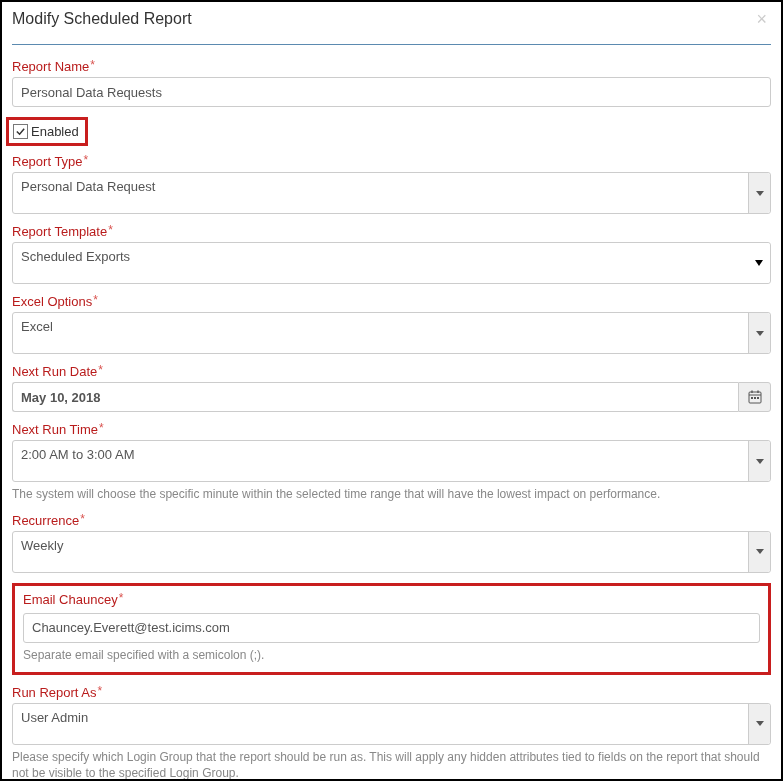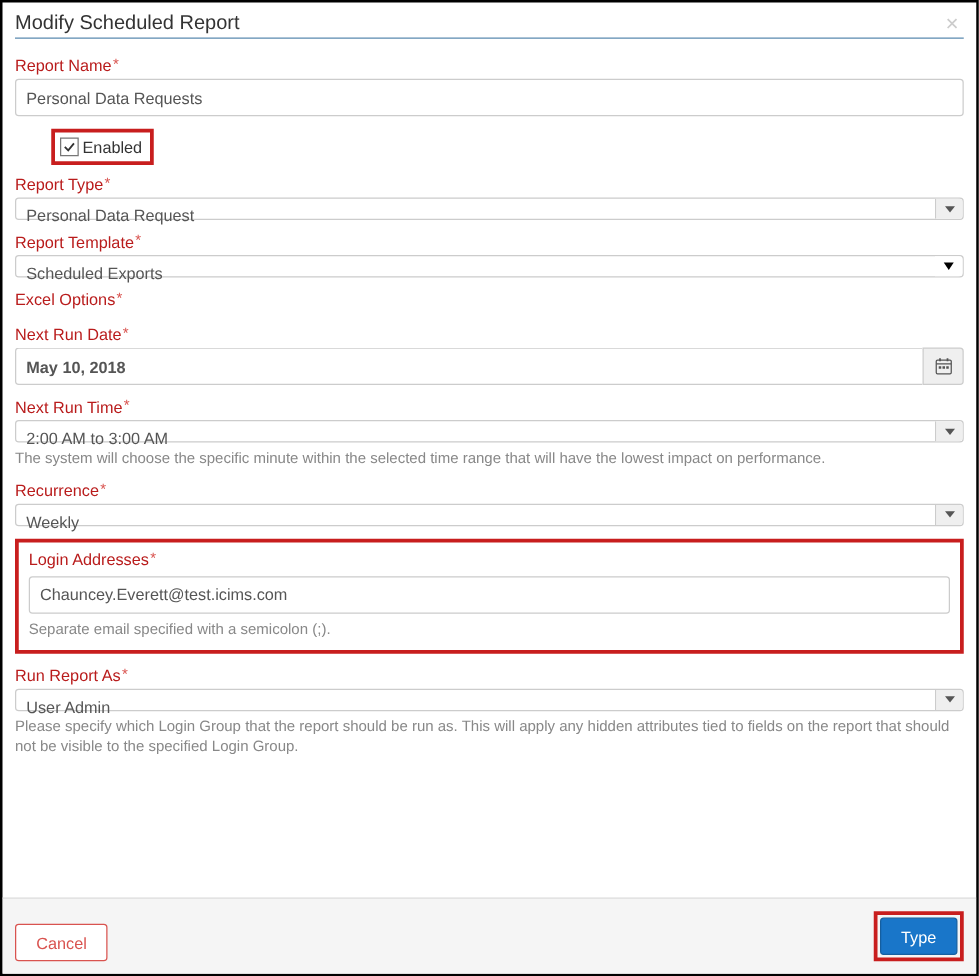--- a/index.html
+++ b/index.html
@@ -18,21 +18,21 @@
     padding: 8px 10px 0 10px;
     height: 100%;
     display: flex;
     flex-direction: column;
   }
   .header {
     display: flex;
     align-items: center;
     justify-content: space-between;
     border-bottom: 1px solid #5b8ab0;
-    padding-bottom: 2px;
+    padding-bottom: 16px;
     margin-bottom: 14px;
   }
   .header-title {
     font-size: 16px;
     color: #333;
   }
   .close-x {
     color: #ccc;
     font-size: 18px;
     line-height: 1;
@@ -90,21 +90,21 @@
     width: 100%;
   }
   .select-display {
     width: 100%;
     padding: 6px 32px 6px 8px;
     font-size: 13px;
     color: #555;
     background: #fff;
     border: 1px solid #ccc;
     border-radius: 3px;
-    height: 18px;
+    height: 42px;
     line-height: 16px;
   }
   .select-arrow-btn {
     position: absolute;
     right: 1px;
     top: 1px;
     bottom: 1px;
     width: 22px;
     background: #efefef;
     border-left: 1px solid #ccc;
@@ -148,21 +148,20 @@
   .help-text {
     font-size: 12px;
     color: #888;
     margin-top: 4px;
     line-height: 1.4;
   }
   .highlight-box {
     border: 3px solid #c81e1e;
     padding: 2px;
     display: inline-block;
-    margin-left: 35px;
   }
   .highlight-section {
     border: 3px solid #c81e1e;
     padding: 6px 8px 8px 8px;
     margin-bottom: 10px;
   }
   .footer {
     border-top: 1px solid #ddd;
     background: #f5f5f5;
     padding: 10px 10px;
@@ -239,20 +238,26 @@
       <div class="select-wrap">
         <div class="select-display">Scheduled Exports</div>
         <div class="select-arrow-btn" style="background:#fff;border-left:none;">
             <span class="small-caret"></span>
           </div>
       </div>
     </div>
 
     <div class="field-block">
       <span class="field-label">Excel Options</span><span class="req">*</span>
+      <div class="select-wrap">
+        <div class="select-display">Excel</div>
+        <div class="select-arrow-btn">
+            <span class="caret-down"></span>
+          </div>
+      </div>
     </div>
 
     <div class="field-block">
       <span class="field-label">Next Run Date</span><span class="req">*</span>
       <div class="date-wrap">
         <input class="text-input" type="text" value="May 10, 2018" style="">
         <div class="calendar-btn">
           <svg width="14" height="14" viewBox="0 0 14 14">
             <rect x="1" y="2" width="12" height="11" rx="1" fill="none" stroke="#555" stroke-width="1"></rect>
             <line x1="1" y1="5" x2="13" y2="5" stroke="#555" stroke-width="1"></line>
@@ -282,21 +287,21 @@
       <div class="select-wrap">
         <div class="select-display">Weekly</div>
         <div class="select-arrow-btn">
             <span class="caret-down"></span>
           </div>
       </div>
     </div>
 
     <div class="highlight-section">
       <div>
-        <span class="field-label">Login Addresses</span><span class="req">*</span>
+        <span class="field-label">Email Chauncey</span><span class="req">*</span>
       </div>
       <input class="text-input" type="text" style="margin-top: 3px;" value="Chauncey.Everett@test.icims.com">
       <div class="help-text">Separate email specified with a semicolon (;).</div>
     </div>
 
     <div class="field-block" style="margin-bottom:4px;">
       <span class="field-label">Run Report As</span><span class="req">*</span>
       <div class="select-wrap">
         <div class="select-display">User Admin</div>
         <div class="select-arrow-btn">

